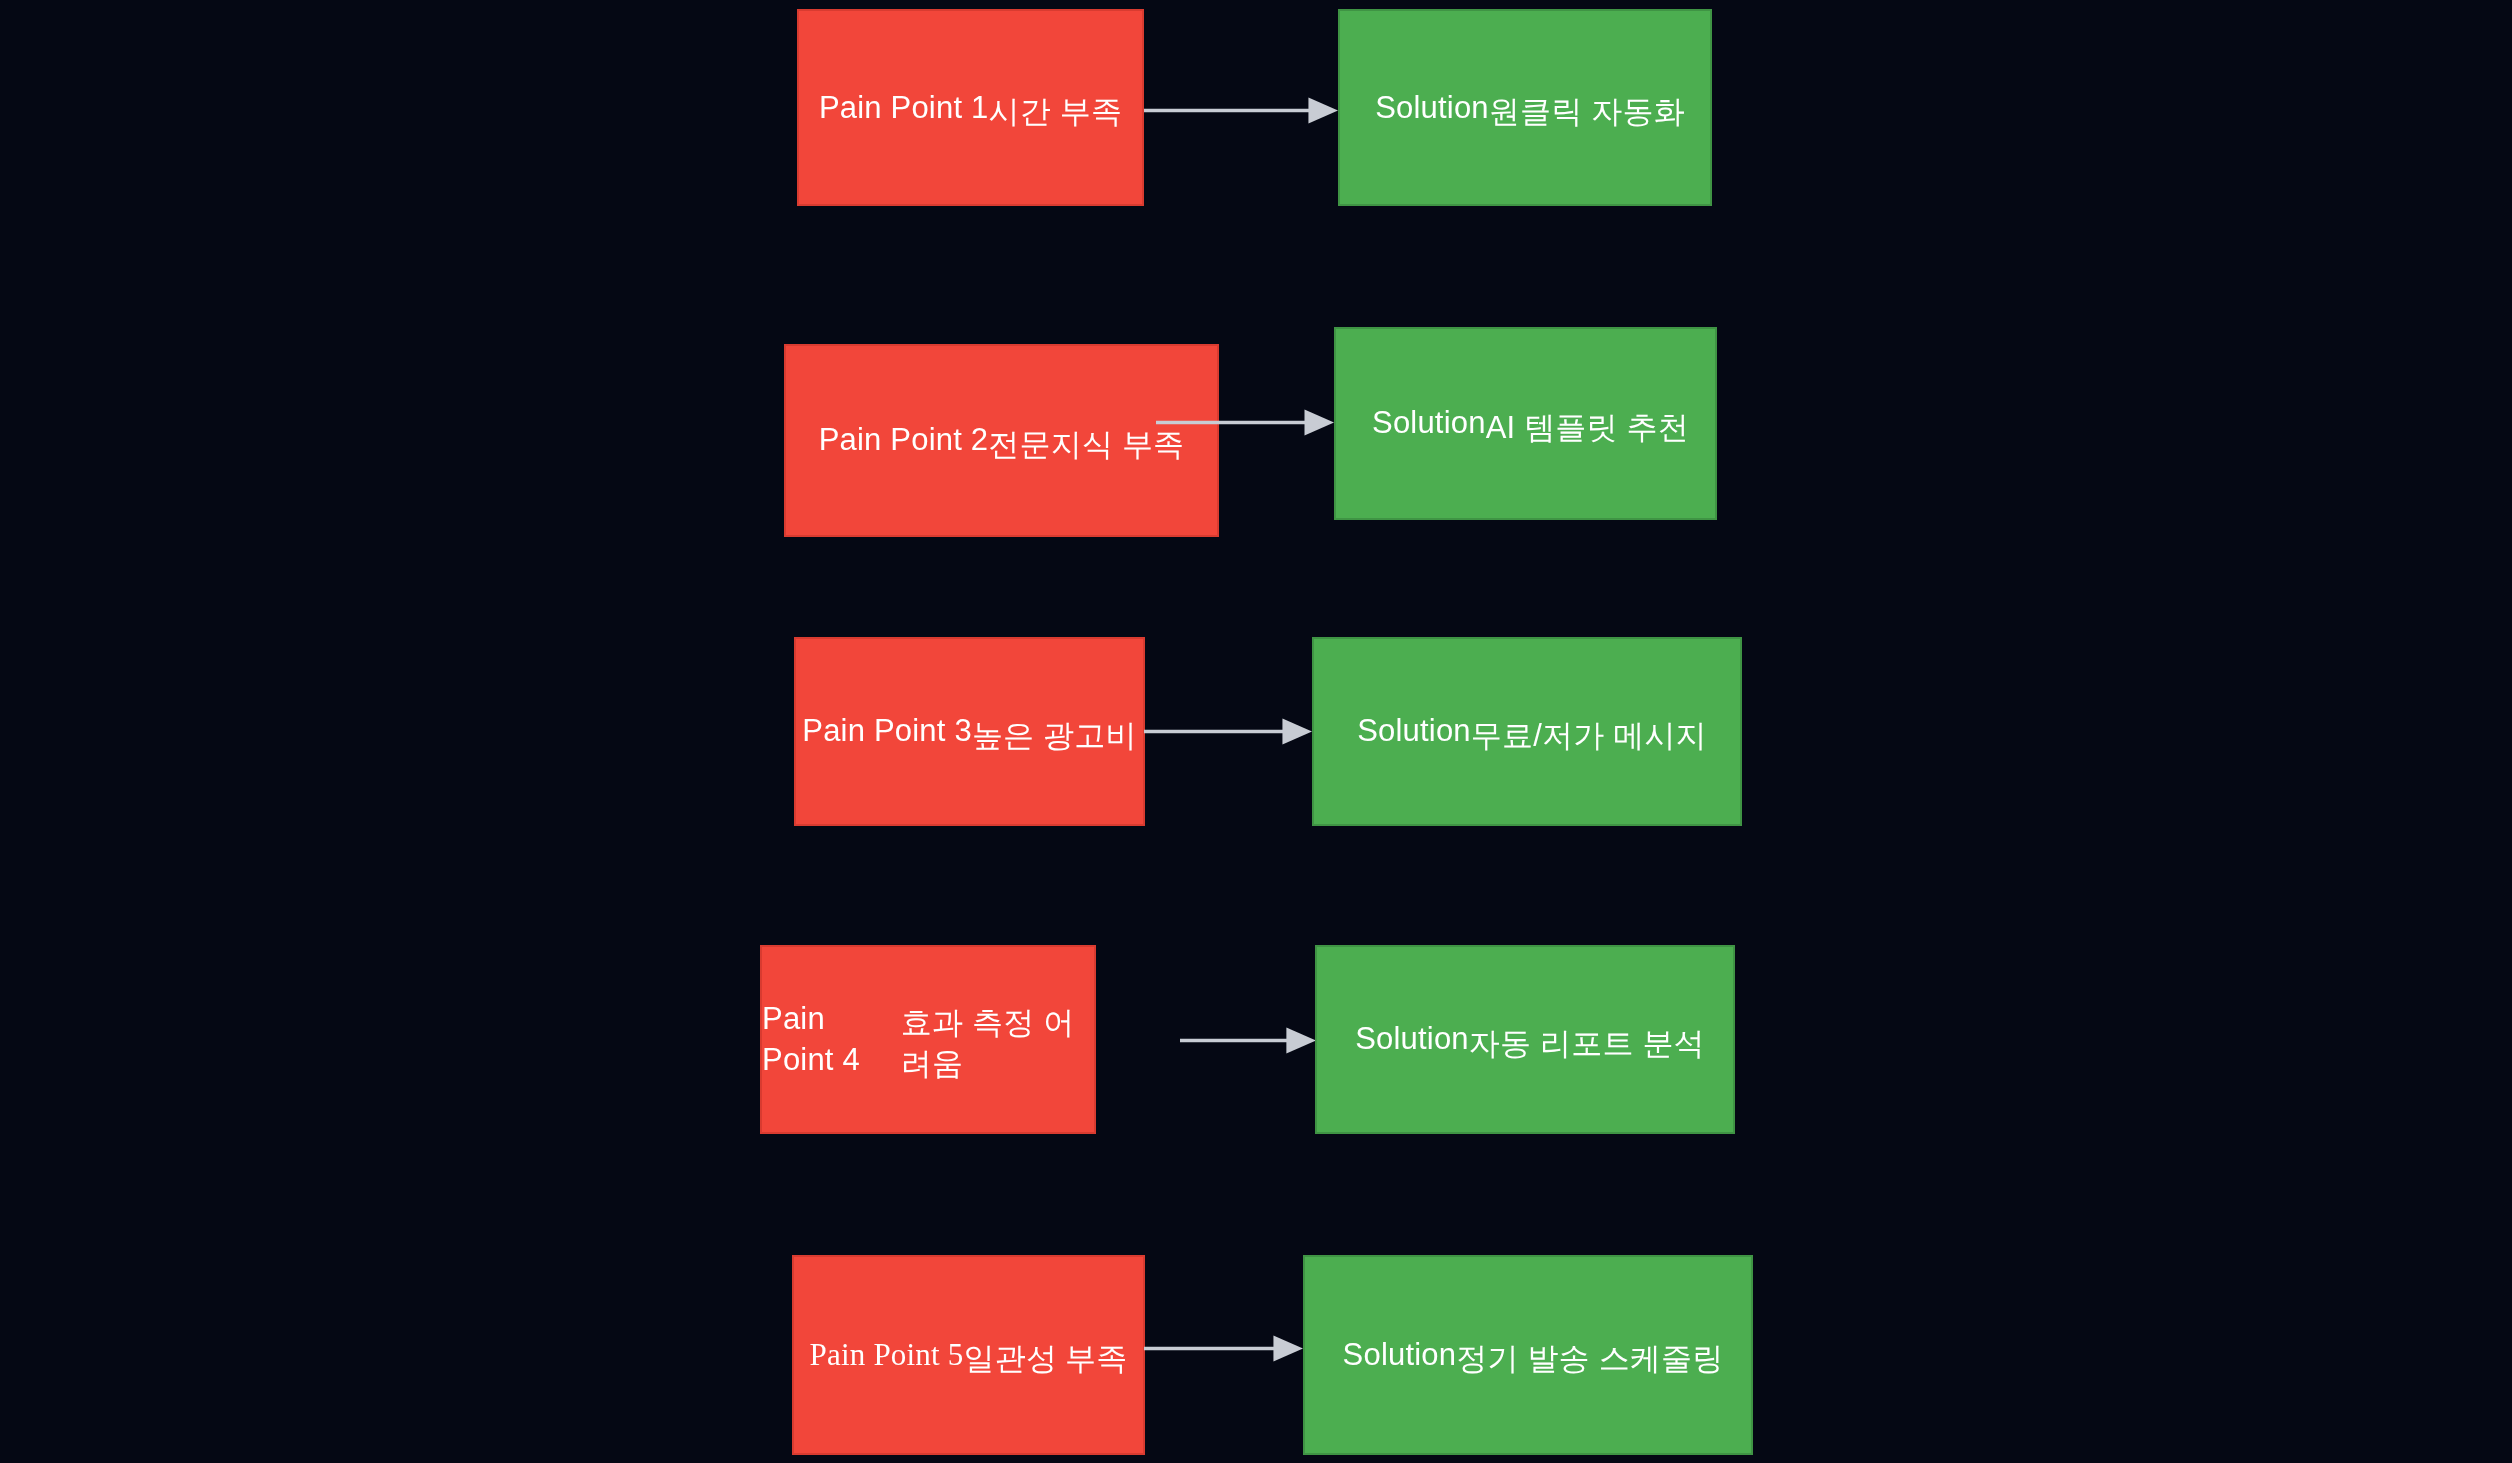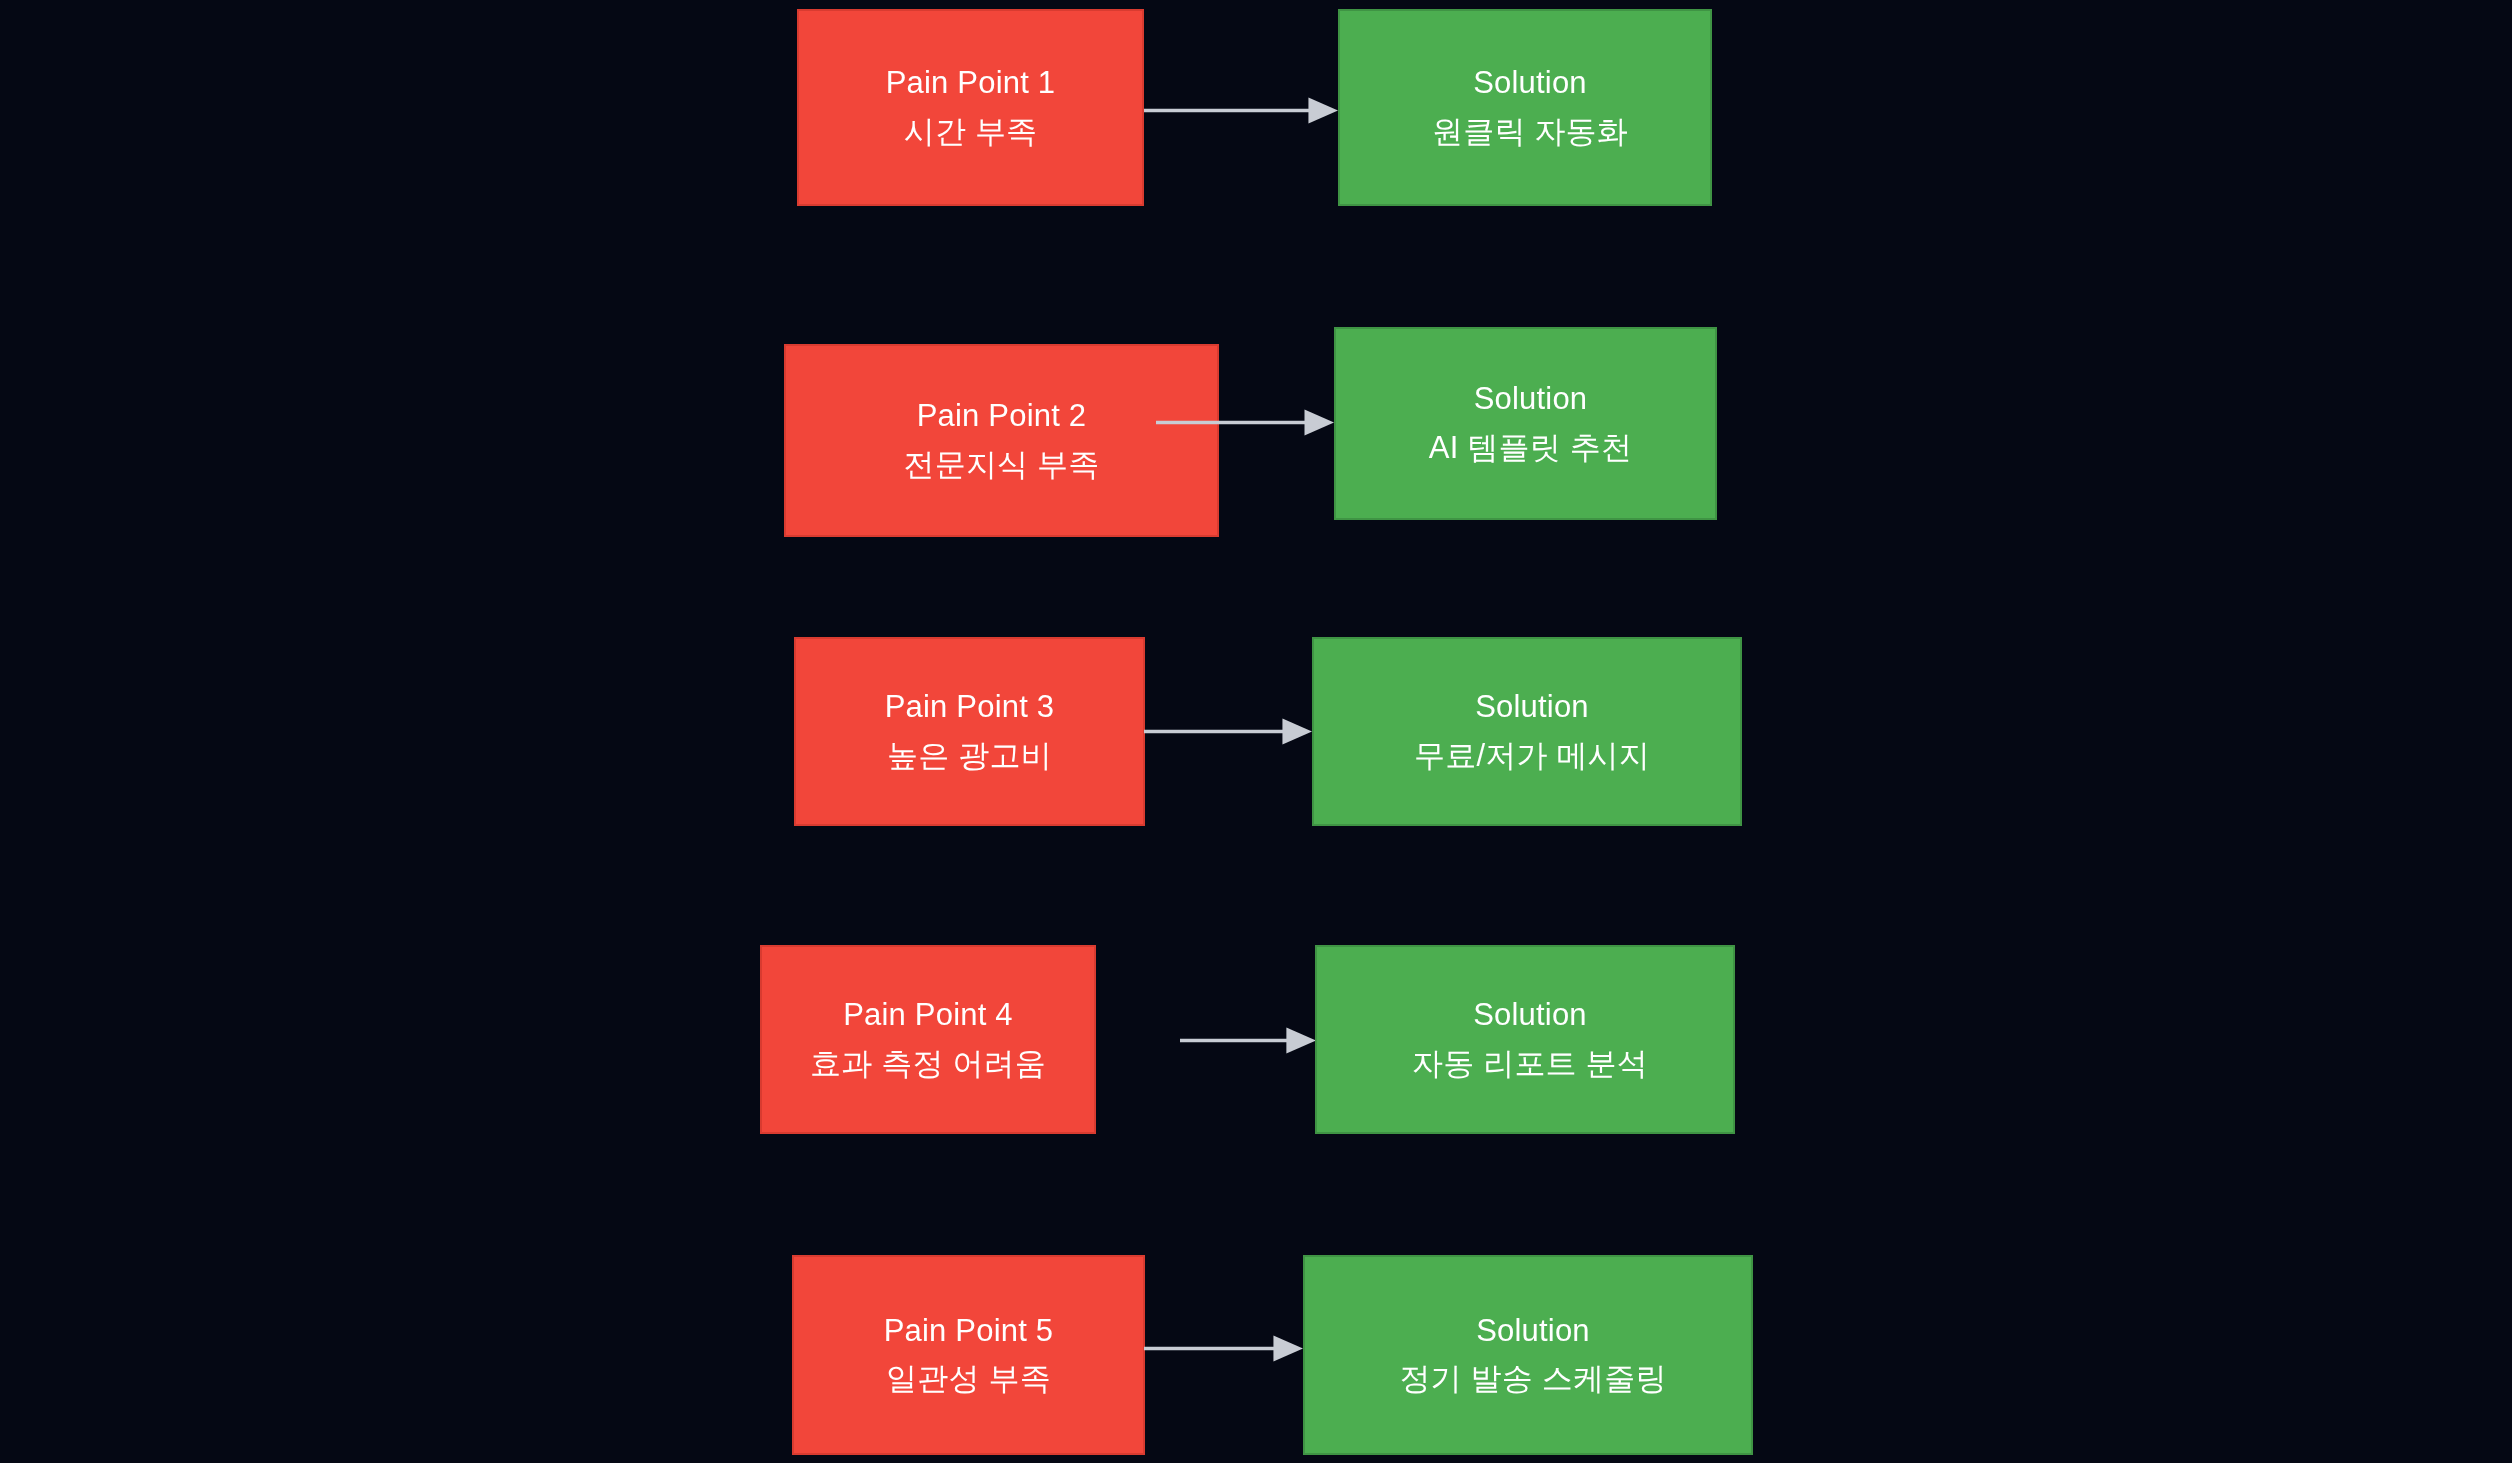--- a/index.html
+++ b/index.html
@@ -24,21 +24,20 @@
   .flow-row {
     position: absolute;
     left: 0;
     width: 2512px;
   }
 
   .node {
     position: absolute;
     box-sizing: border-box;
     display: flex;
-    flex-direction: column;
     align-items: center;
     justify-content: center;
     text-align: left;
     color: #ffffff;
     font-size: 31px;
     line-height: 1.30;
     letter-spacing: 0.2px;
     font-weight: 400;
   }
 
@@ -135,21 +134,21 @@
         <polygon points="115,6 147,20 115,34" fill="#c8ccd4"></polygon>
       </svg>
     </div>
     <div class="node solution" style="left:1315px; top:945px; width:420px; height:189px;">
       <span class="line1">Solution</span>
       <span class="line2">자동 리포트 분석</span>
     </div>
   </div>
 
   <div class="flow-row" style="top:0px;height:0px;">
-    <div class="node pain" style="left:792px; top:1255px; width:353px; height:200px;">
+    <div class="node pain" style="left:792px; top:1255px; width:353px; height:200px;font-family:Liberation Serif, serif;">
       <span class="line1">Pain Point 5</span>
       <span class="line2">일관성 부족</span>
     </div>
     <div class="connector" style="left:1144px; top:1330px; width:159px;">
       <svg viewBox="0 0 172 40" preserveAspectRatio="none">
         <line x1="0" y1="20" x2="142" y2="20" stroke="#c8ccd4" stroke-width="4"></line>
         <polygon points="140,6 172,20 140,34" fill="#c8ccd4"></polygon>
       </svg>
     </div>
     <div class="node solution" style="left:1303px; top:1255px; width:450px; height:200px;">

